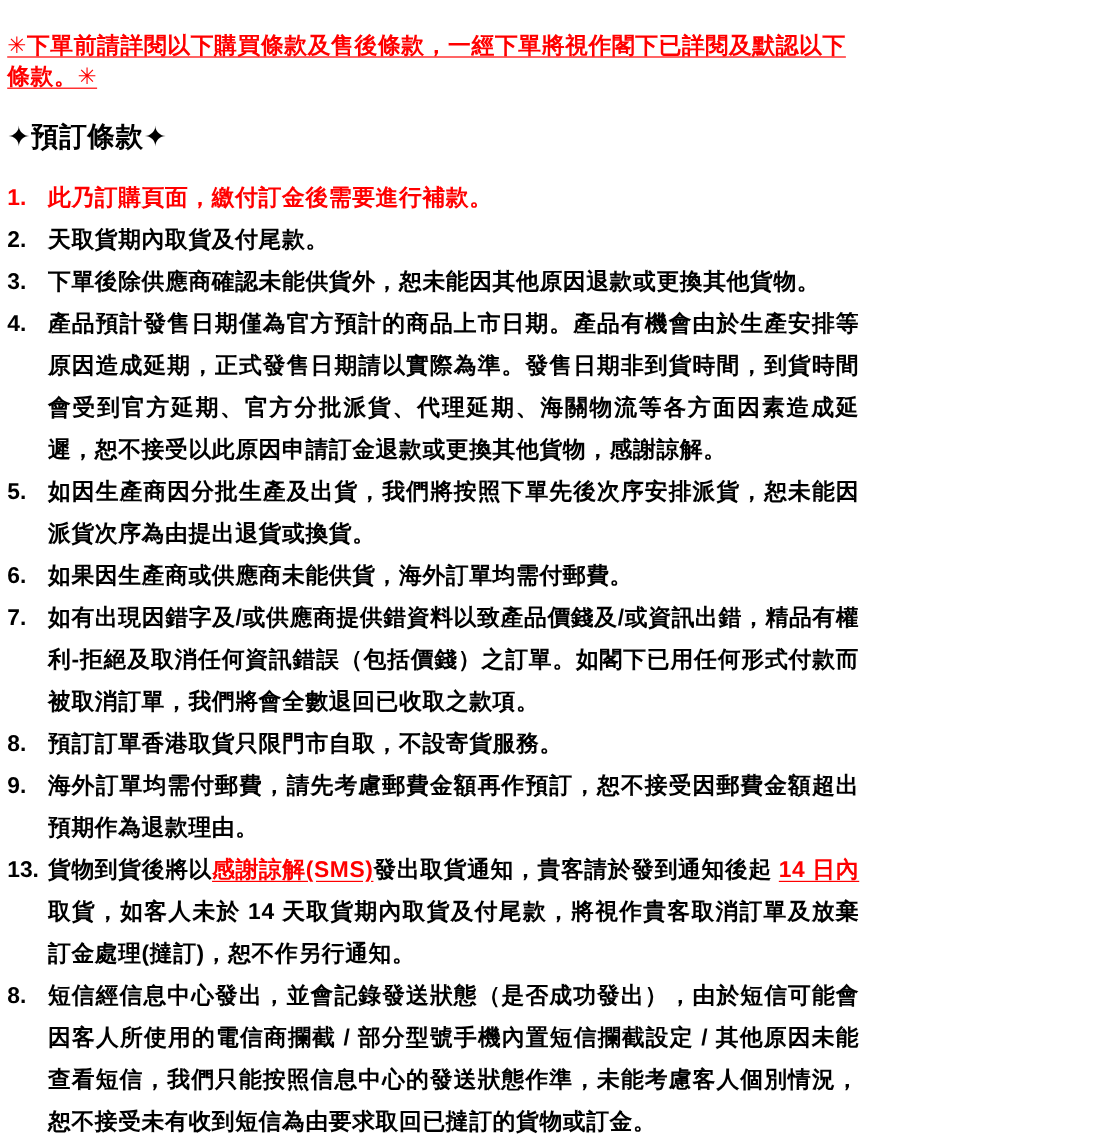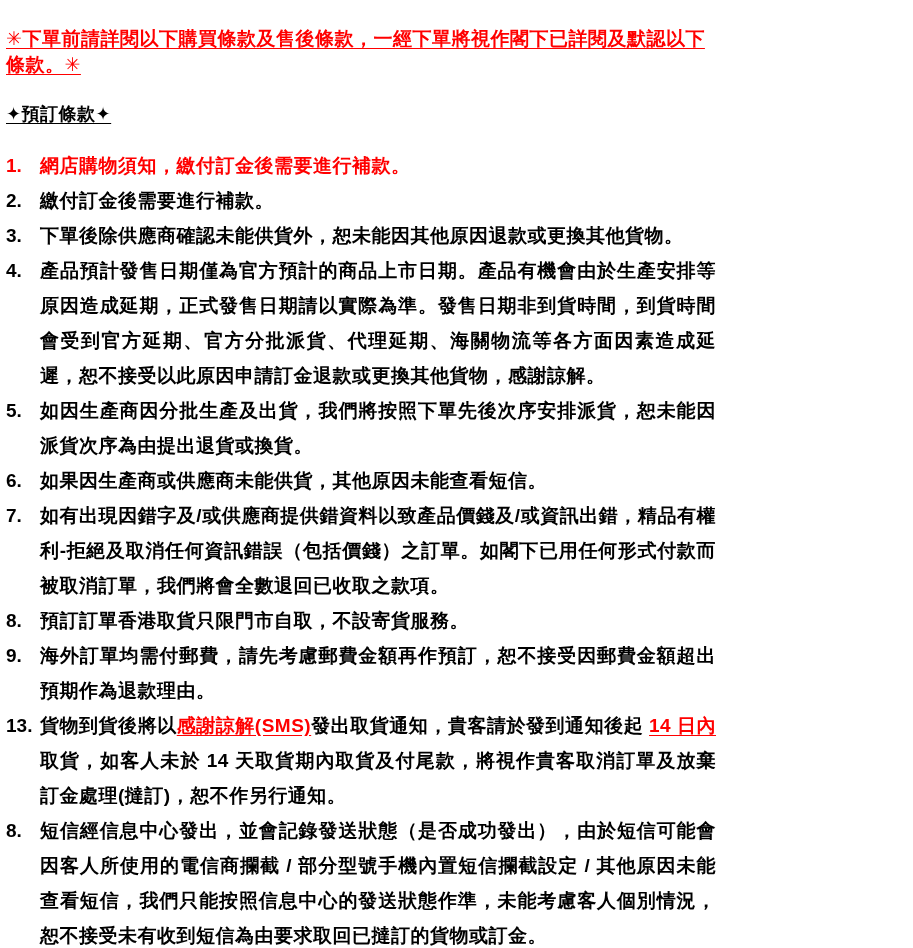--- a/index.html
+++ b/index.html
@@ -26,23 +26,22 @@
     color:var(--red);
     text-decoration:underline;
     text-underline-offset:3px;
     font-size:19px;
     line-height:26px;
     margin-bottom:24px;
     letter-spacing:.5px;
   }
   .section-title{
     color:var(--ink);
-    text-decoration:underline;
     text-underline-offset:3px;
-    font-size:18px;
+    font-size:23px;
     line-height:24px;
     margin-bottom:22px;
     letter-spacing:.5px;
   }
   .terms-list{
     margin:0;
     padding:0;
     list-style:none;
   }
   .term-item{
@@ -77,41 +76,41 @@
 <body>
 
 <div class="page">
   <div class="warning-title">✳下單前請詳閱以下購買條款及售後條款，一經下單將視作閣下已詳閱及默認以下條款。✳</div>
 
   <div class="section-title">✦預訂條款✦</div>
 
   <div class="terms-list" id="terms-list">
       <div class="term-item red">
         <span class="term-num">1.</span>
-        <span class="term-text"><span>網店購物須知，繳付訂金後需要進行補款。</span></span>
+        <span class="term-text"><span>此乃訂購頁面，繳付訂金後需要進行補款。</span></span>
       </div>
       <div class="term-item">
         <span class="term-num">2.</span>
-        <span class="term-text"><span>繳付訂金後需要進行補款。</span></span>
+        <span class="term-text"><span>天取貨期內取貨及付尾款。</span></span>
       </div>
       <div class="term-item">
         <span class="term-num">3.</span>
         <span class="term-text"><span>下單後除供應商確認未能供貨外，恕未能因其他原因退款或更換其他貨物。</span></span>
       </div>
       <div class="term-item">
         <span class="term-num">4.</span>
         <span class="term-text"><span>產品預計發售日期僅為官方預計的商品上市日期。產品有機會由於生產安排等原因造成延期，正式發售日期請以實際為準。發售日期非到貨時間，到貨時間會受到官方延期、官方分批派貨、代理延期、海關物流等各方面因素造成延遲，恕不接受以此原因申請訂金退款或更換其他貨物，感謝諒解。</span></span>
       </div>
       <div class="term-item">
         <span class="term-num">5.</span>
         <span class="term-text"><span>如因生產商因分批生產及出貨，我們將按照下單先後次序安排派貨，恕未能因派貨次序為由提出退貨或換貨。</span></span>
       </div>
       <div class="term-item">
         <span class="term-num">6.</span>
-        <span class="term-text"><span>如果因生產商或供應商未能供貨，其他原因未能查看短信。</span></span>
+        <span class="term-text"><span>如果因生產商或供應商未能供貨，海外訂單均需付郵費。</span></span>
       </div>
       <div class="term-item">
         <span class="term-num">7.</span>
         <span class="term-text"><span>如有出現因錯字及/或供應商提供錯資料以致產品價錢及/或資訊出錯，精品有權利-拒絕及取消任何資訊錯誤（包括價錢）之訂單。如閣下已用任何形式付款而被取消訂單，我們將會全數退回已收取之款項。</span></span>
       </div>
       <div class="term-item">
         <span class="term-num">8.</span>
         <span class="term-text"><span>預訂訂單香港取貨只限門市自取，不設寄貨服務。</span></span>
       </div>
       <div class="term-item">

